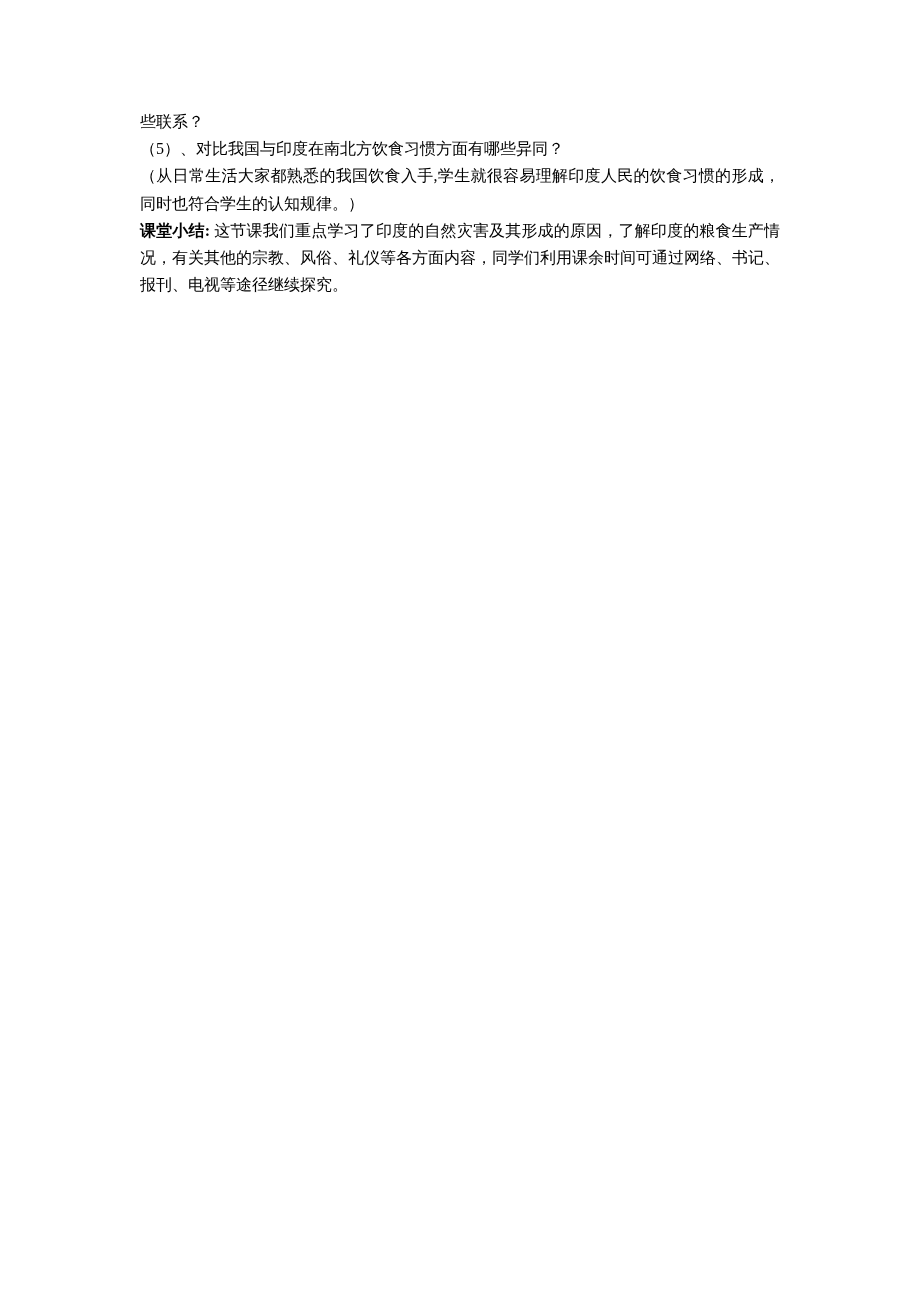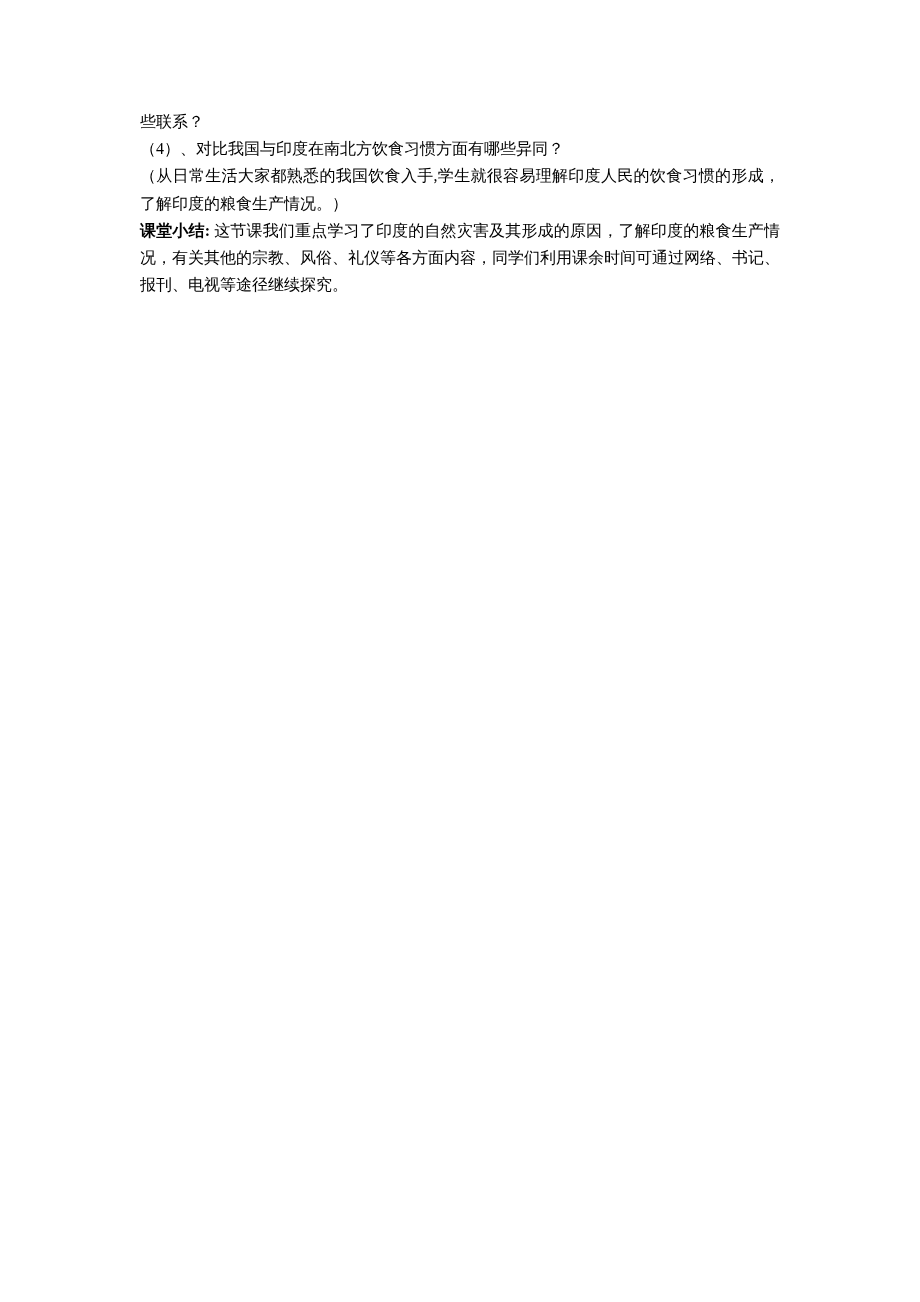--- a/index.html
+++ b/index.html
@@ -30,18 +30,18 @@
     }
     .summary-text {
       display: inline;
     }
   </style>
 </head>
 <body>
 
 <div class="content">
   <span class="line">些联系？</span>
-  <span class="line">（4）、对比我国与印度在南北方饮食习惯方面有哪些异同？</span>
-  <span class="line">（从日常生活大家都熟悉的我国饮食入手,学生就很容易理解印度人民的饮食习惯的形成，了解印度的粮食生产情况。）</span>
+  <span class="line">（5）、对比我国与印度在南北方饮食习惯方面有哪些异同？</span>
+  <span class="line">（从日常生活大家都熟悉的我国饮食入手,学生就很容易理解印度人民的饮食习惯的形成，同时也符合学生的认知规律。）</span>
   <span class="line">
     <span class="summary-label">课堂小结:</span><span class="summary-text"> 这节课我们重点学习了印度的自然灾害及其形成的原因，了解印度的粮食生产情况，有关其他的宗教、风俗、礼仪等各方面内容，同学们利用课余时间可通过网络、书记、报刊、电视等途径继续探究。</span>
   </span>
 </div>
 
 </body></html>

